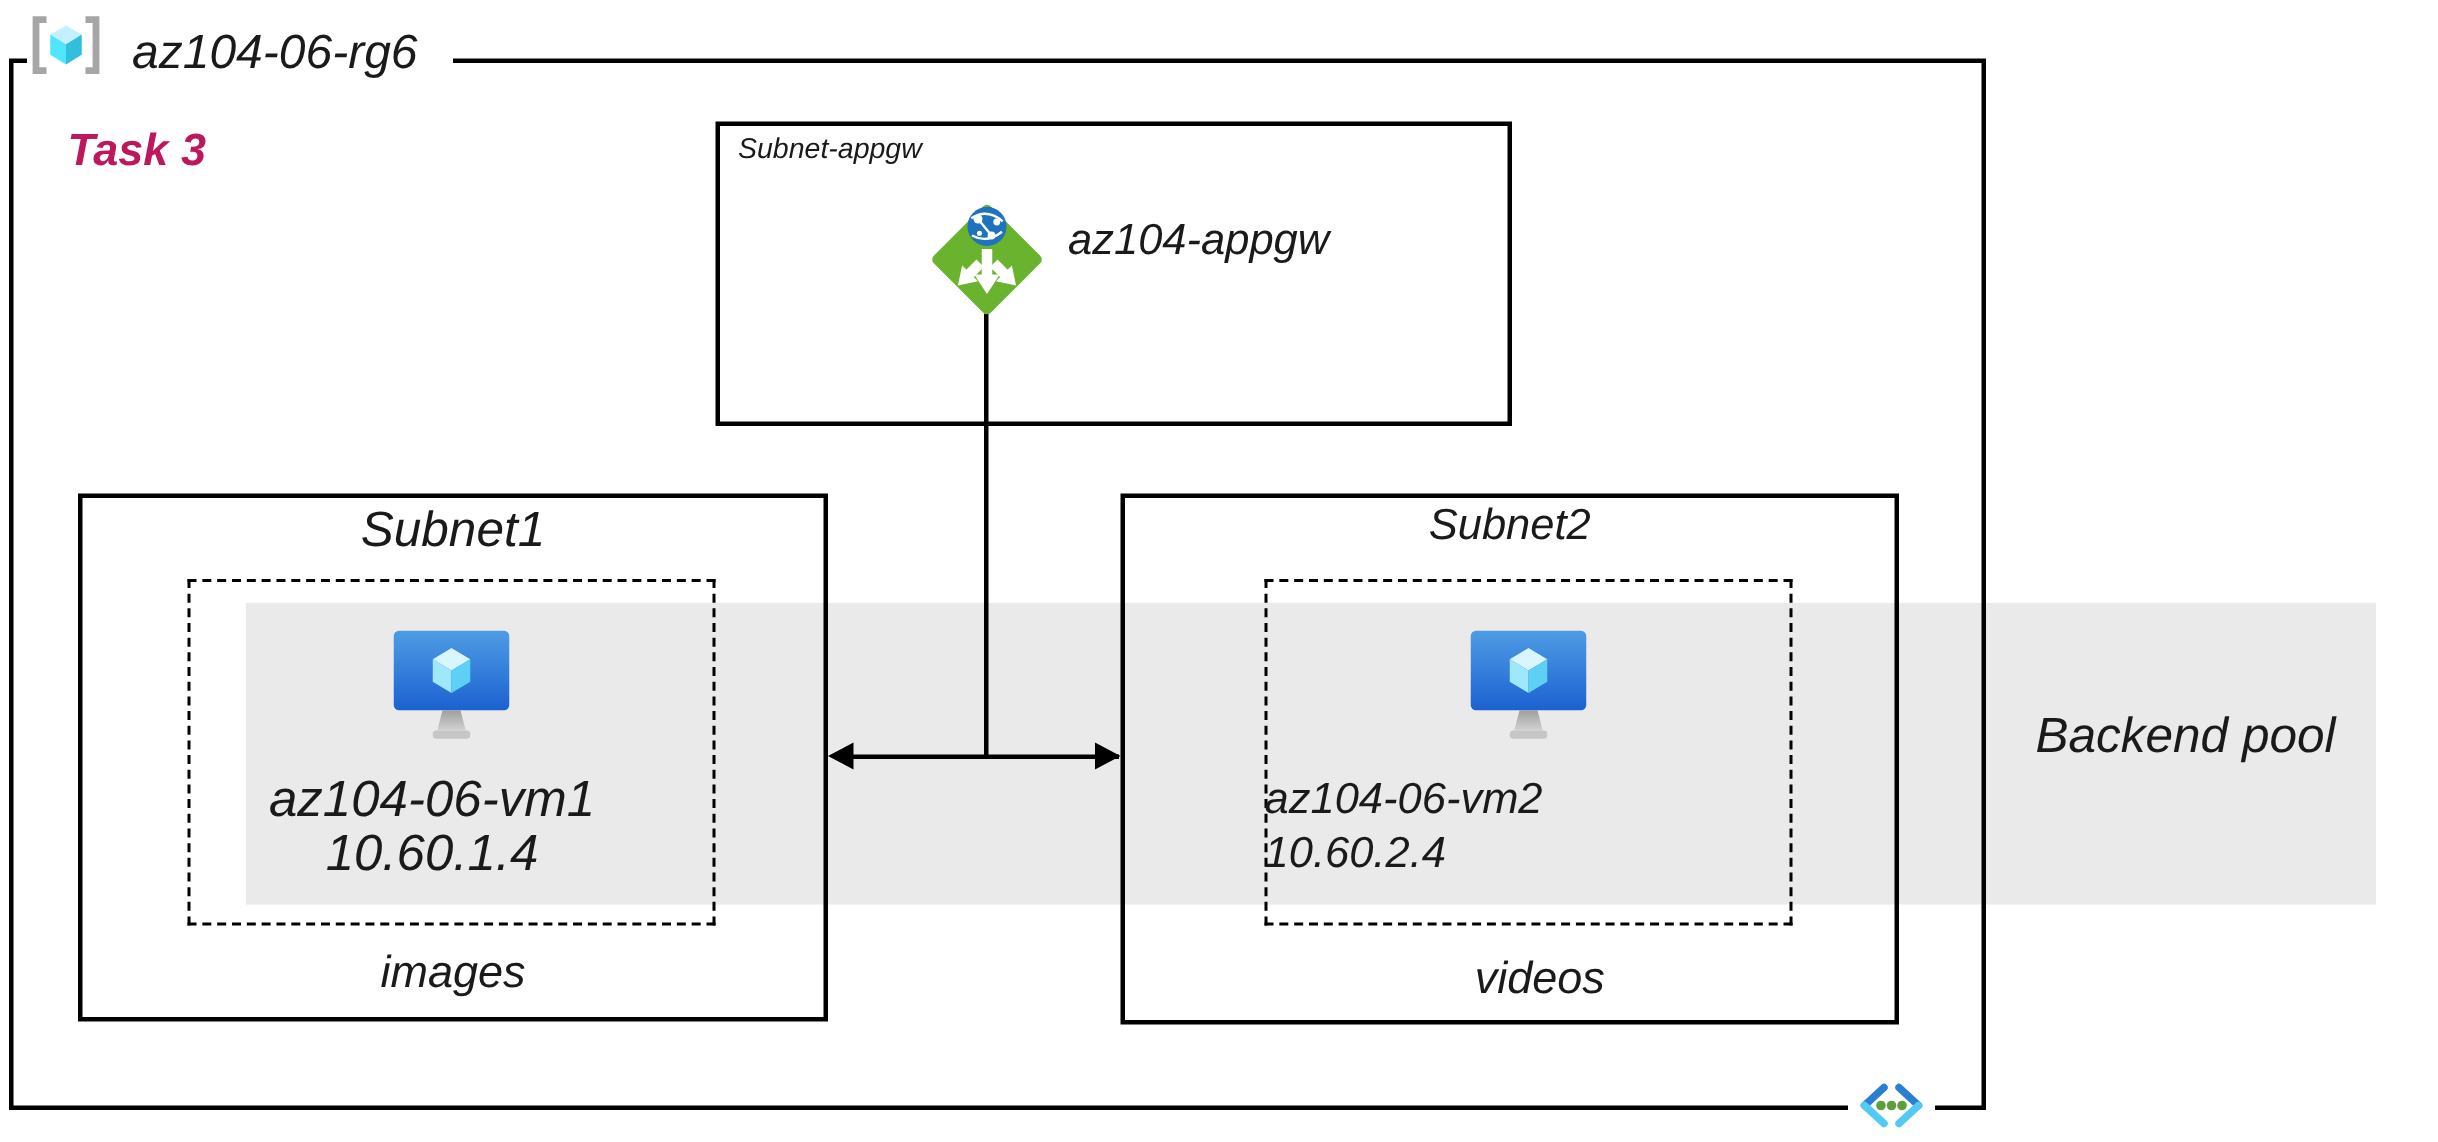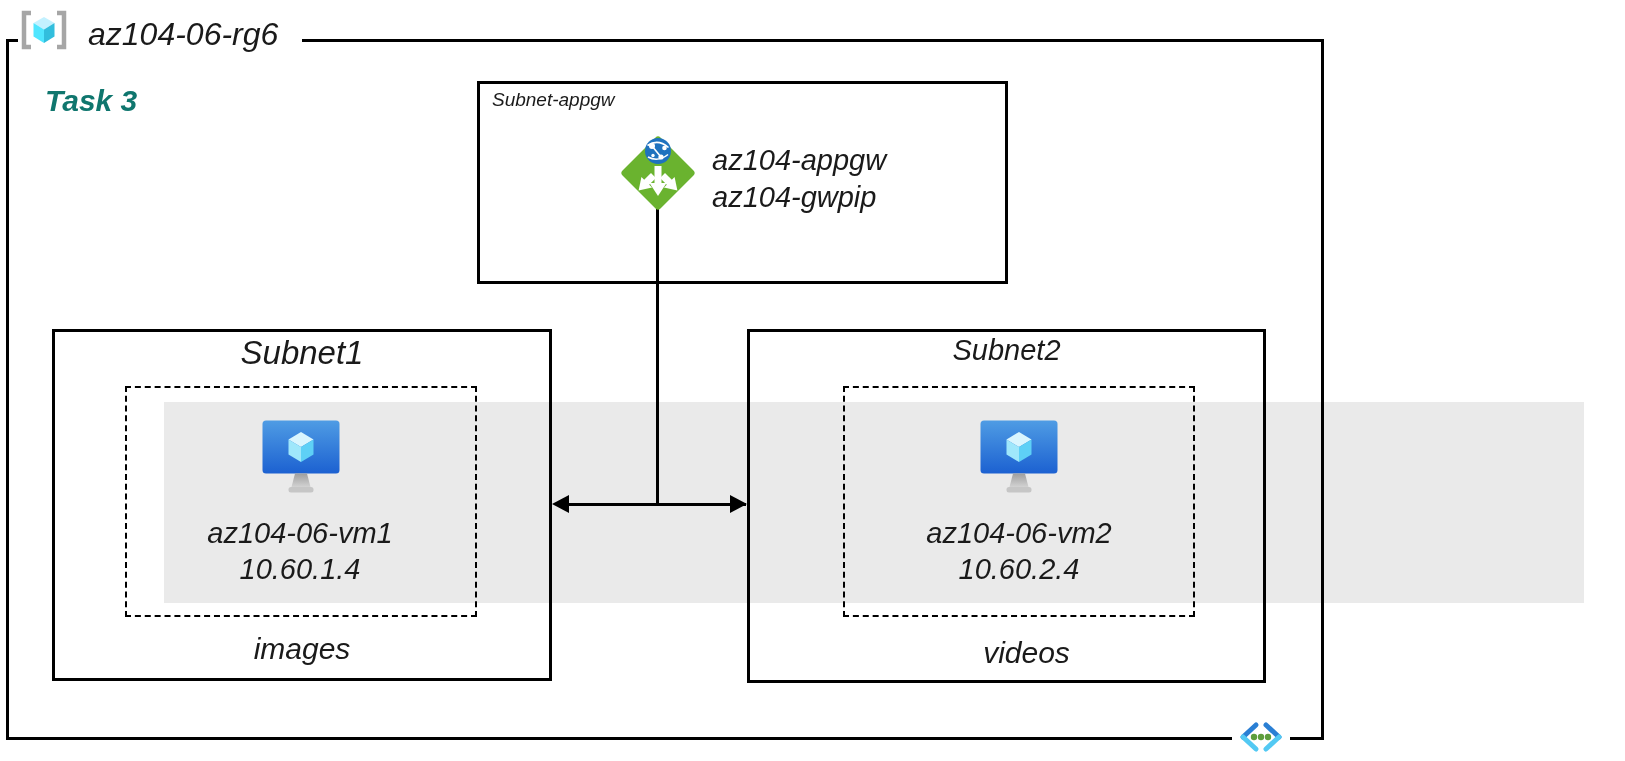--- a/index.html
+++ b/index.html
@@ -11,21 +11,21 @@
 
   
   .band{left:164px;top:402px;width:1420px;height:201px;background:#eaeaea;}
 
   
   .rg-box{left:6px;top:39px;width:1318px;height:701px;border:3px solid #000;box-sizing:border-box;}
   .rg-label-strip{left:18px;top:6px;width:284px;height:52px;background:#fff;}
   .rg-icon{left:20px;top:10px;width:48px;height:40px;}
   .rg-name{left:88px;top:16px;font-size:32px;line-height:36px;white-space:nowrap;}
 
-  .task-label{left:45px;top:84px;font-size:30px;font-weight:bold;color:#0f766e;}
+  .task-label{left:45px;top:84px;font-size:30px;font-weight:bold;color:#be185d;}
 
   
   .appgw-box{left:477px;top:81px;width:531px;height:203px;border:3px solid #000;box-sizing:border-box;}
   .appgw-title{left:492px;top:89px;font-size:19px;white-space:nowrap;}
   .appgw-icon{left:620px;top:135px;width:76px;height:76px;}
   .appgw-name{left:712px;top:142px;font-size:29px;line-height:37px;white-space:nowrap;text-align:center;}
   .appgw-pip{left:712px;top:179px;font-size:29px;line-height:37px;white-space:nowrap;}
 
   
   .v-line{left:656px;top:209px;width:3px;height:296px;background:#000;}
@@ -37,22 +37,22 @@
 
   
   .subnet1-box{left:52px;top:329px;width:500px;height:352px;border:3px solid #000;box-sizing:border-box;}
   .subnet2-box{left:747px;top:329px;width:519px;height:354px;border:3px solid #000;box-sizing:border-box;}
   .subnet1-title{left:52px;top:334px;width:500px;text-align:center;font-size:33px;}
   .subnet2-title{left:747px;top:334px;width:519px;text-align:center;font-size:29px;}
   .dashed1{left:125px;top:386px;width:352px;height:231px;border:2px dashed #000;box-sizing:border-box;}
   .dashed2{left:843px;top:386px;width:352px;height:231px;border:2px dashed #000;box-sizing:border-box;}
   .vm1-icon{left:261px;top:419px;width:80px;height:79px;}
   .vm2-icon{left:979px;top:419px;width:80px;height:79px;}
-  .vm1-text{left:124px;top:515px;width:352px;text-align:center;font-size:29px;line-height:36px;}
-  .vm2-text{left:843px;top:515px;width:352px;text-align:center;font-size:29px;line-height:36px;}
+  .vm1-text{left:112px;top:515px;width:352px;text-align:center;font-size:34px;line-height:36px;}
+  .vm2-text{left:843px;top:515px;width:352px;font-size:29px;line-height:36px;}
   .images-label{left:52px;top:632px;width:500px;text-align:center;font-size:30px;}
   .videos-label{left:747px;top:636px;width:519px;text-align:center;font-size:30px;padding-left:20px;}
 
   .backend-label{left:1337px;top:471px;width:240px;text-align:center;font-size:33px;white-space:nowrap;}
 
   .vnet-patch{left:1232px;top:716px;width:58px;height:42px;background:#fff;}
   .vnet-icon{left:1237px;top:721px;width:48px;height:32px;}
 </style>
 </head>
 <body>
@@ -110,21 +110,20 @@
       </g>
       <g fill="#ffffff">
         <circle cx="32" cy="11" r="3"></circle>
         <circle cx="44.5" cy="13" r="2.3"></circle>
         <circle cx="41" cy="22" r="2.6"></circle>
         <circle cx="33" cy="20.5" r="1.7"></circle>
       </g>
     </svg>
   </div>
   <div class="abs appgw-name">az104-appgw</div>
-  <div class="abs appgw-pip">az104-gwpip</div>
 
   <div class="abs subnet1-box"></div>
   <div class="abs subnet1-title">Subnet1</div>
   <div class="abs dashed1"></div>
   <div class="abs vm1-icon">
     <svg width="80" height="79" viewBox="0 0 80 79" xmlns="http://www.w3.org/2000/svg">
       <defs>
         <linearGradient id="vm1s" x1="0" y1="0" x2="0" y2="1">
           <stop offset="0" stop-color="#4f9ce4"></stop>
             <stop offset="1" stop-color="#1c61d1"></stop>
@@ -170,20 +169,21 @@
       <polygon points="34,54.5 46,54.5 49.5,68 30.5,68" fill="url(#vm2t)"></polygon>
       <rect x="27.5" y="68" width="25" height="5.5" rx="2.5" fill="#c6c6c6"></rect>
     </svg>
   </div>
   <div class="abs vm2-text">
     <div>az104-06-vm2</div>
     <div>10.60.2.4</div>
   </div>
   <div class="abs videos-label">videos</div>
 
+  <div class="abs backend-label">Backend pool</div>
 
   <div class="abs vnet-patch"></div>
   <div class="abs vnet-icon">
     <svg width="48" height="32" viewBox="0 0 48 32" xmlns="http://www.w3.org/2000/svg">
       <g fill="none" stroke-width="5" stroke-linecap="round">
         <path d="M19 4 L6 16" stroke="#2a7fd4"></path>
         <path d="M6 16 L19 28" stroke="#53c9f3"></path>
         <path d="M29 4 L42 16" stroke="#2a7fd4"></path>
         <path d="M42 16 L29 28" stroke="#53c9f3"></path>
       </g>

